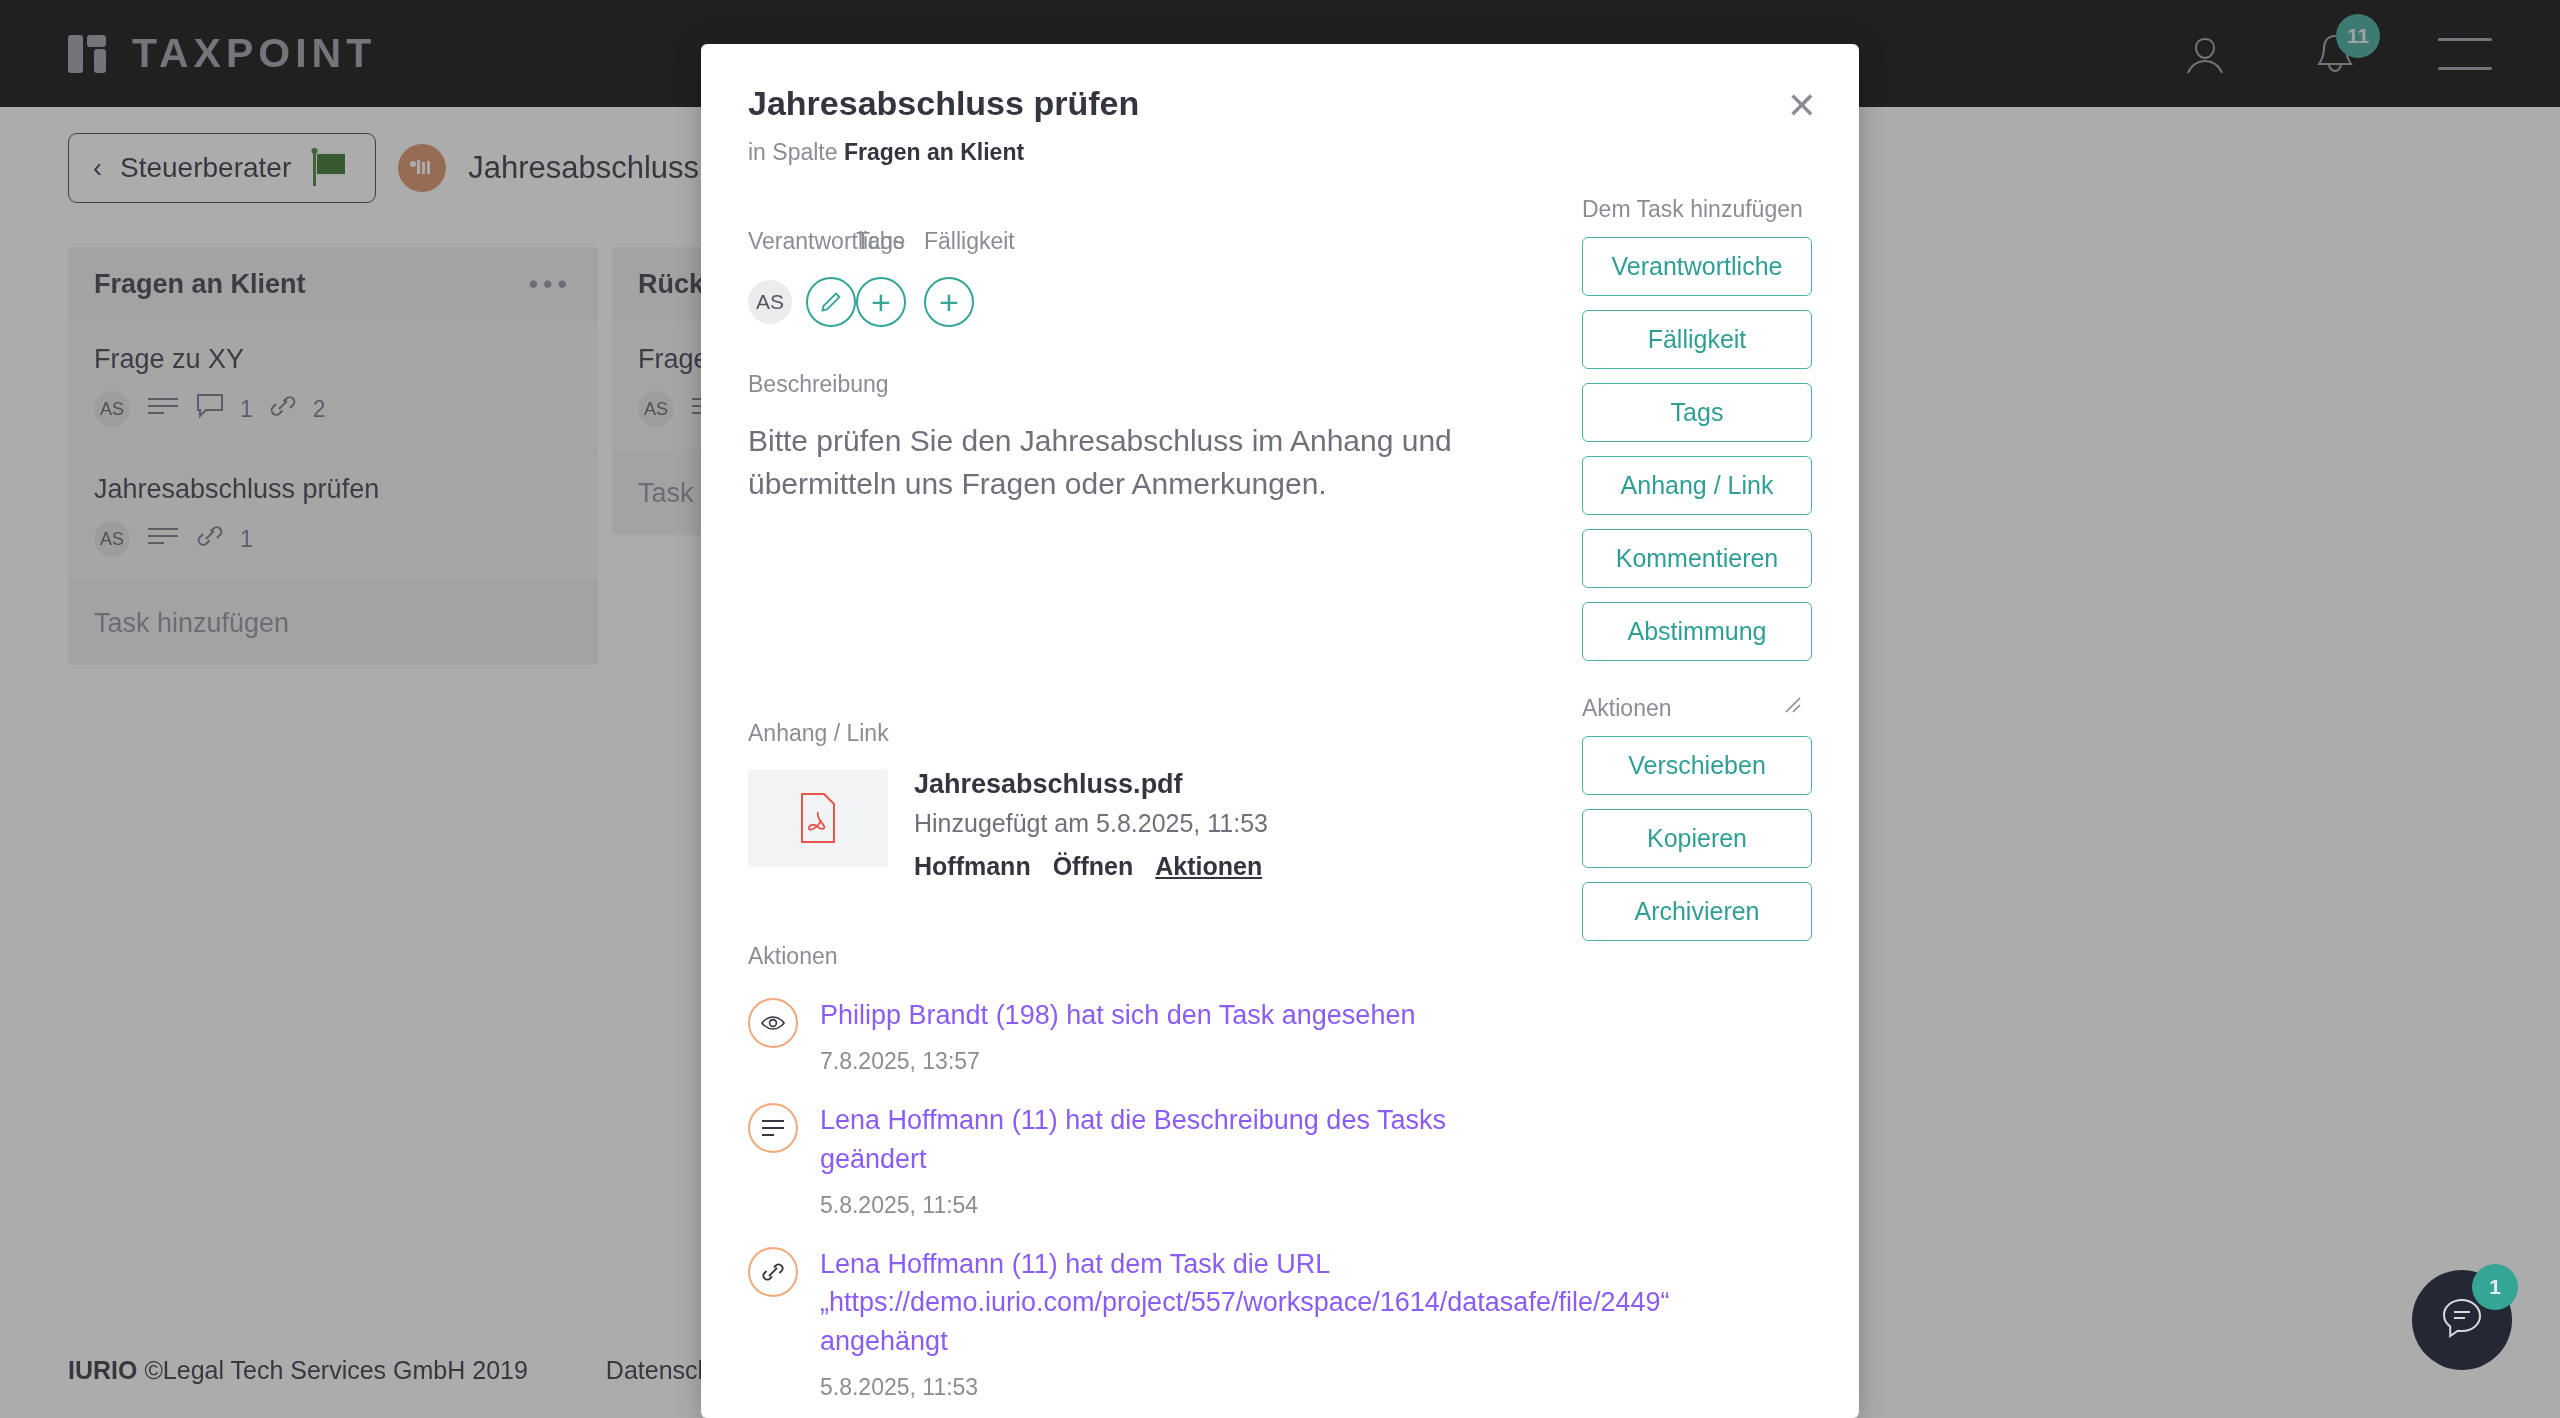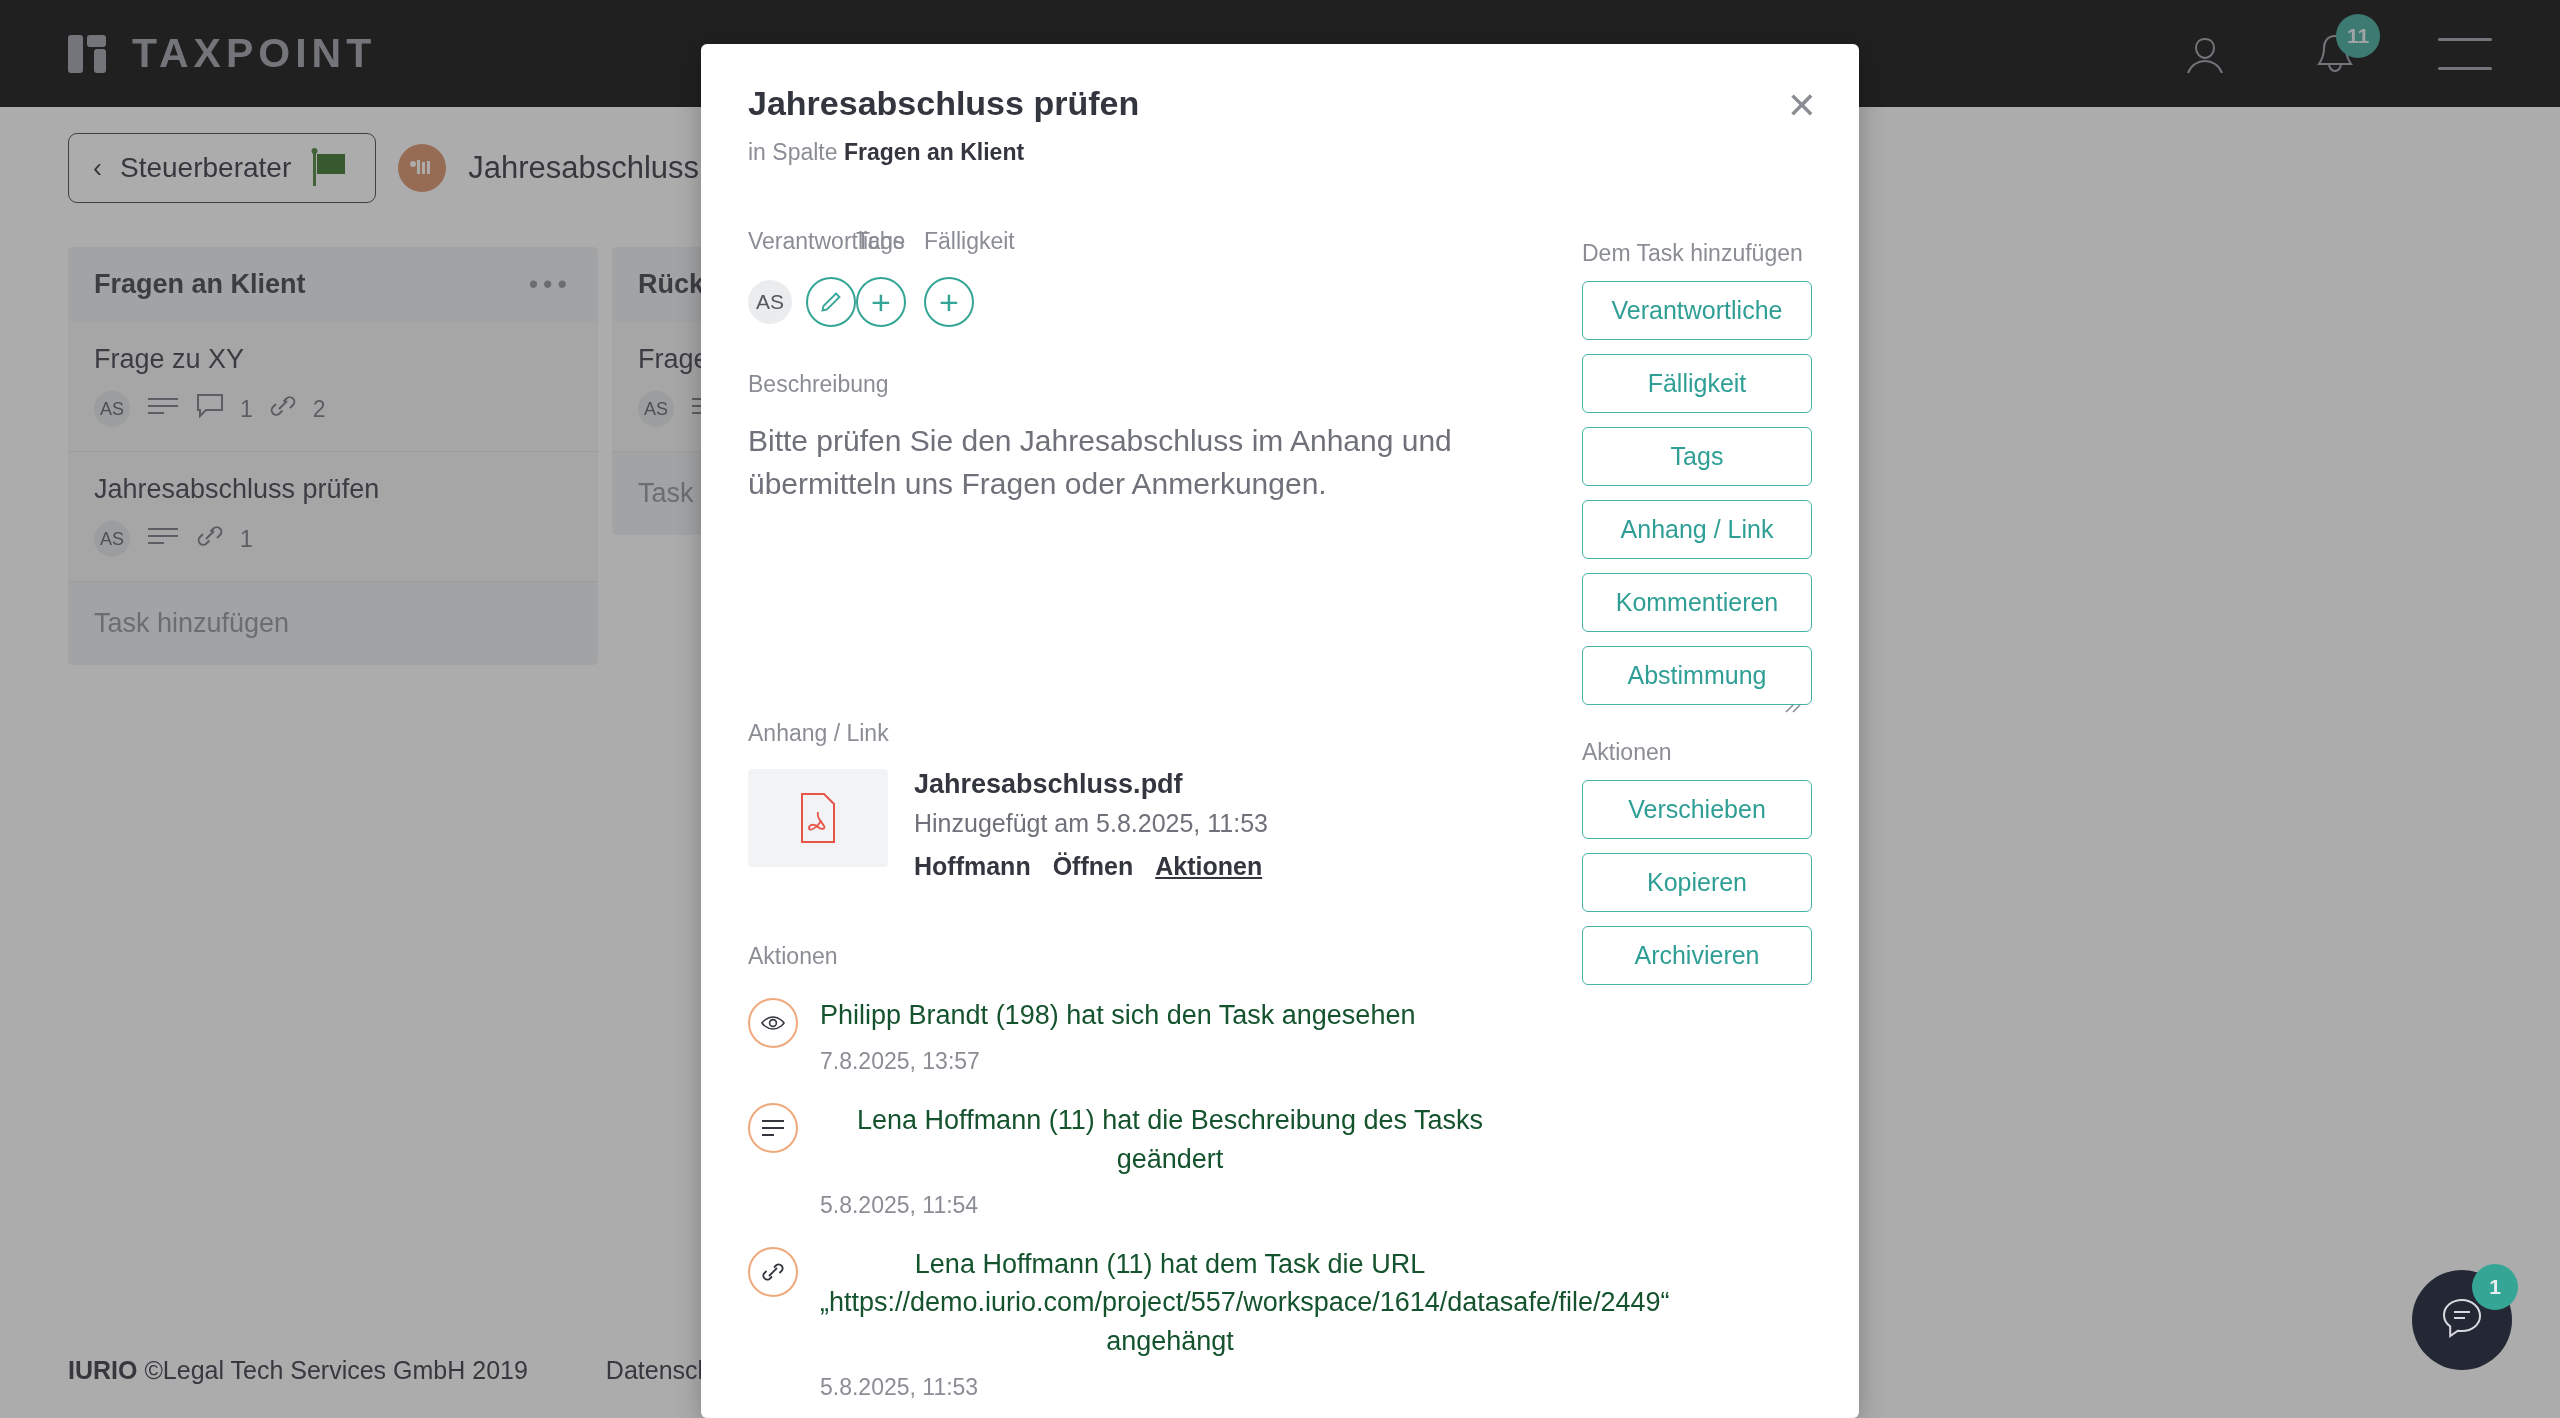--- a/index.html
+++ b/index.html
@@ -131,26 +131,26 @@
   .att-date{font-size:25px;color:#6f717a;margin-top:9px;}
   .att-acts{display:flex;gap:22px;margin-top:14px;font-size:25px;font-weight:700;color:#33353f;}
   .att-acts .rm{text-decoration:underline;cursor:pointer;}
 
   .acts-label{font-size:23px;color:#8b8d95;margin:62px 0 14px;}
   .act{display:flex;gap:22px;margin-top:26px;}
   .act-ic{
     min-width:46px;width:46px;height:46px;border-radius:50%;border:2px solid #f0a97c;
     display:flex;align-items:center;justify-content:center;margin-top:2px;
   }
-  .act-txt{font-size:27px;color:#14532d;line-height:1.42;max-width:700px;text-align:center;}
+  .act-txt{font-size:27px;color:#8b5cf6;line-height:1.42;max-width:700px;}
   .act-time{font-size:23px;color:#8b8d95;margin-top:14px;}
 
   
   .rail{position:absolute;right:47px;top:152px;width:230px;}
-  .rail-label{font-size:23px;color:#8b8d95;margin-bottom:14px;margin-top:44px;}
+  .rail-label{font-size:23px;color:#8b8d95;margin-bottom:14px;}
   .rail-btn{
     display:block;width:100%;box-sizing:border-box;border:1px solid #45b3a7;border-radius:6px;
     background:#fff;color:#2f9f95;font-size:25px;padding:14px 0;margin-bottom:14px;
     text-align:center;cursor:pointer;font-family:inherit;
   }
   .rail-label.mt{margin-top:34px;}
 </style>
 </head>
 <body>
 

